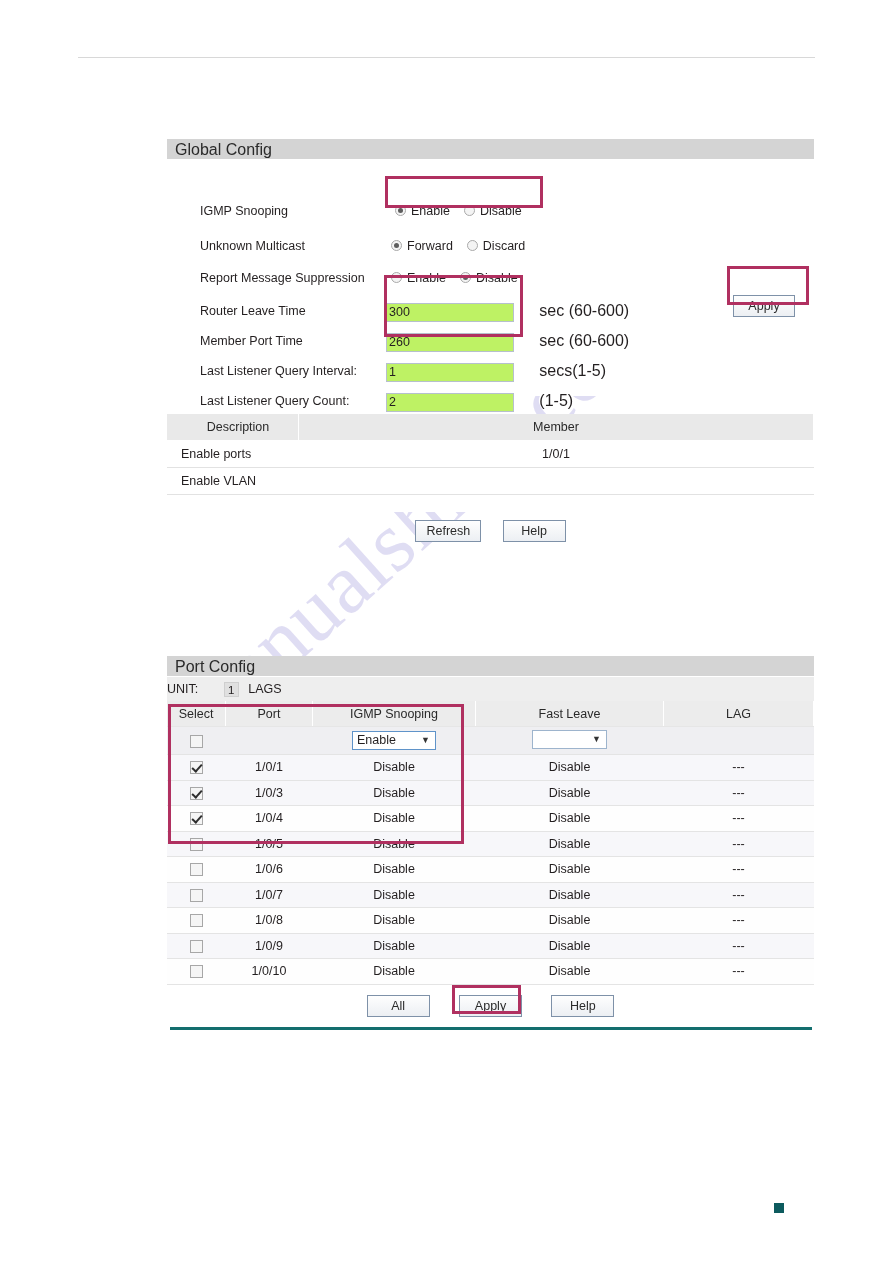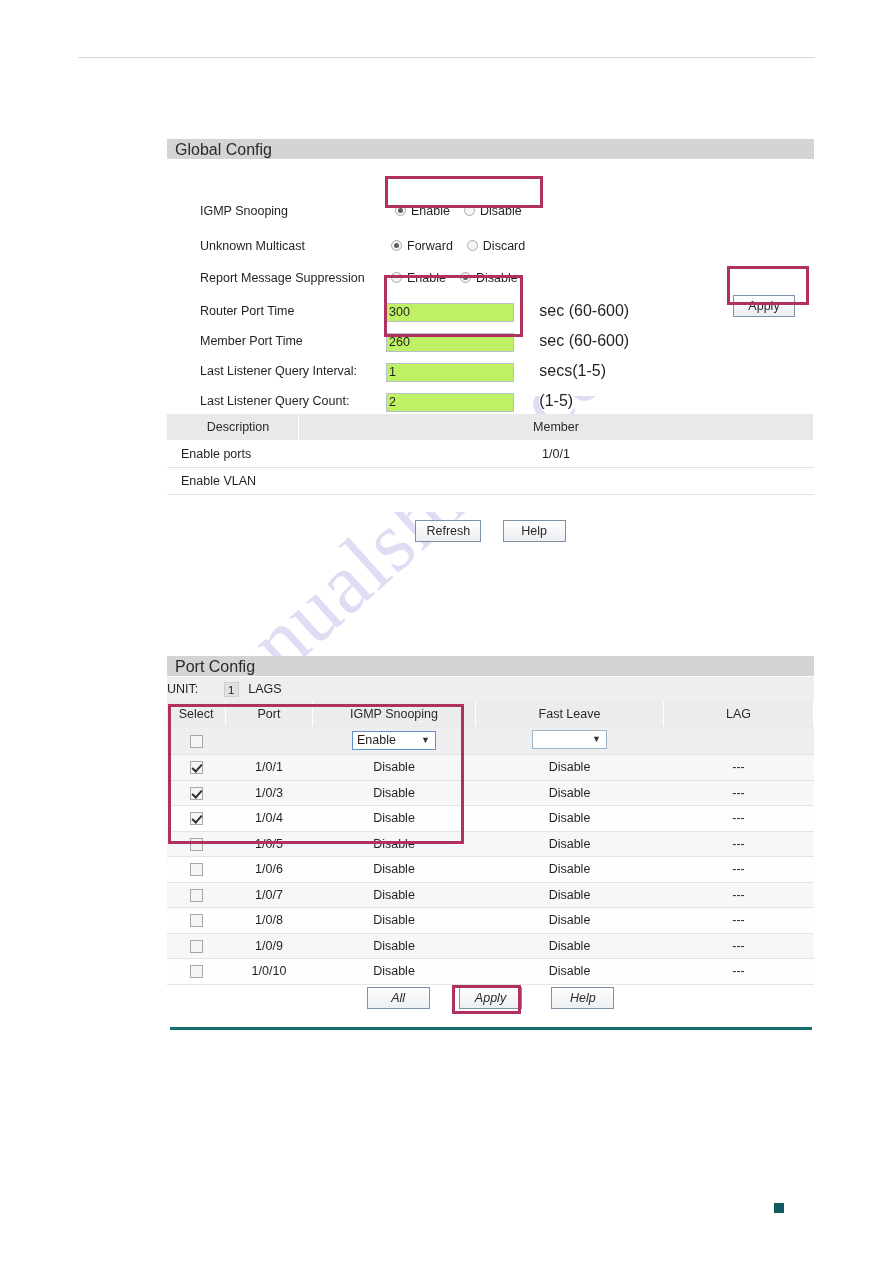--- a/index.html
+++ b/index.html
@@ -310,21 +310,21 @@
     position: absolute;
     right: 5px;
     top: 0;
     font-size: 9px;
     line-height: 17px;
     color: #333;
   }
   .sel.empty { width: 75px; border-color: #9db4cd; }
 
   #port-buttons { top: 987px; }
-  #port-buttons .btn { margin: 0 13px; min-width: 63px; font-style: italic; }
+  #port-buttons .btn { margin: 8px 13px; min-width: 63px; }
 </style>
 </head>
 <body>
 
 <div class="watermark">
   <span>manualshive.com</span>
 </div>
 
 <div class="top-rule"></div>
 <div class="bottom-rule"></div>
@@ -349,21 +349,21 @@
     </div>
 
     <div class="gc-row" style="top:106px;">
       <span class="gc-label">Report Message Suppression</span>
       <span class="gc-ctl" style="left:224px;">
         <span class="radio"></span><span class="radio-txt">Enable</span><span class="radio on"></span><span class="radio-txt">Disable</span>
       </span>
     </div>
 
     <div class="gc-row" style="top:139px;">
-      <span class="gc-label">Router Port Time</span>
+      <span class="gc-label">Router Leave Time</span>
       <span class="gc-ctl" style="left:219px;">
         <input class="tinput" type="text" value="300" style="">
         <span class="unit-txt">sec (60-600)</span>
       </span>
     </div>
 
     <div class="gc-row" style="top:169px;">
       <span class="gc-label">Member Port Time</span>
       <span class="gc-ctl" style="left:219px;">
         <input class="tinput" type="text" value="260" style="">

